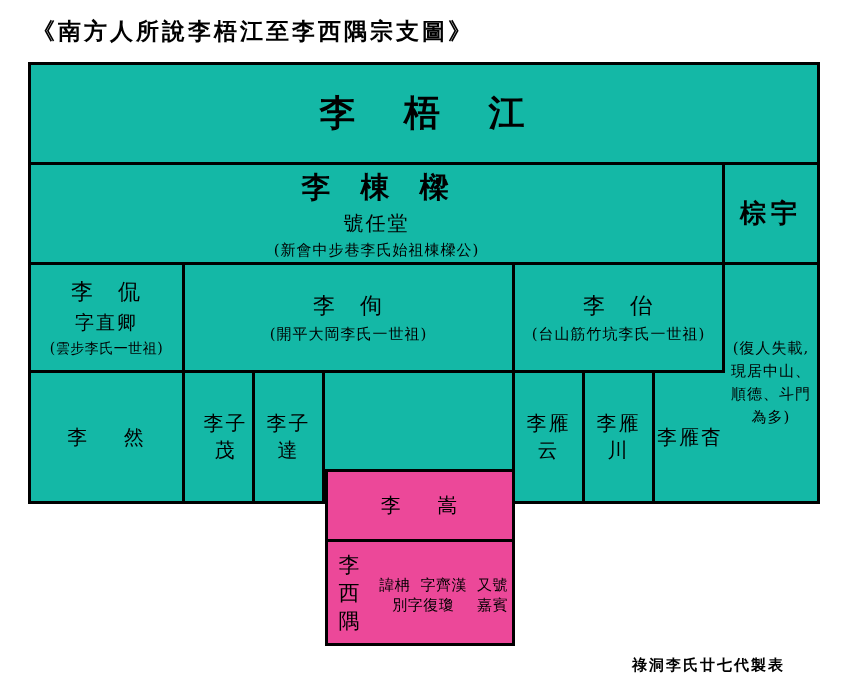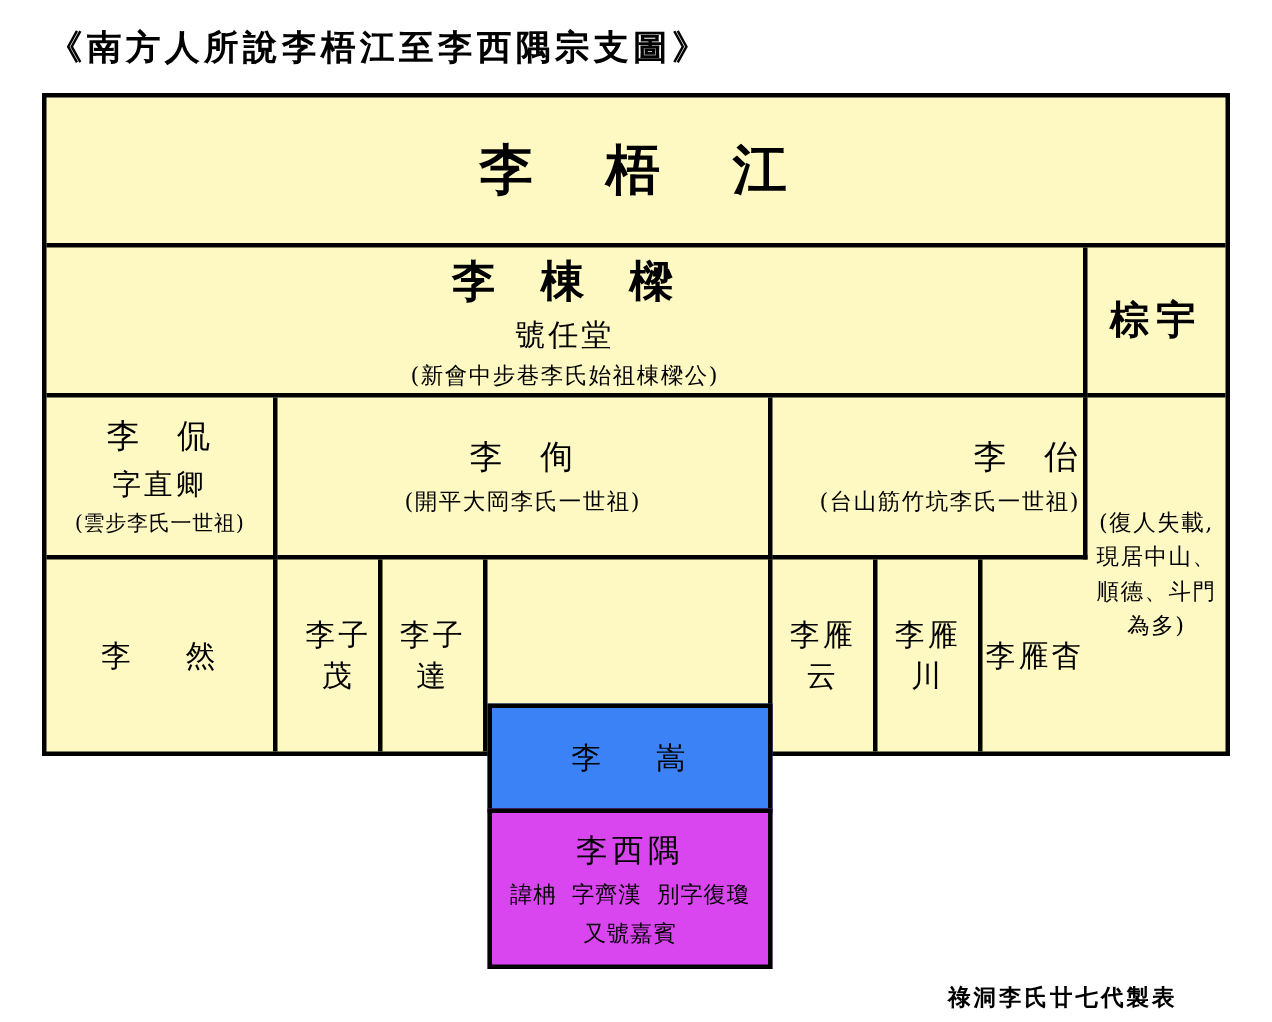--- a/index.html
+++ b/index.html
@@ -21,42 +21,42 @@
   }
   .outer {
     position: absolute;
     left: 28px; top: 62px;
     width: 792px; height: 442px;
     border: 3px solid #000;
     box-sizing: border-box;
     display: grid;
     grid-template-columns: 154px 70px 70px 190px 70px 70px 70px 1fr;
     grid-template-rows: 100px 100px 108px 1fr;
-    background: #fef9c3;
+    background: #14b8a6;
   }
   .cell {
     border-right: 3px solid #000;
     border-bottom: 3px solid #000;
     display: flex;
     flex-direction: column;
     align-items: center;
     justify-content: center;
     text-align: center;
     box-sizing: border-box;
     padding: 2px;
   }
   .no-br { border-right: none; }
   .no-bb { border-bottom: none; }
 
   .c-wujiang   { grid-column: 1 / 9; grid-row: 1; }
   .c-dongliang { grid-column: 1 / 8; grid-row: 2; }
   .c-zongyu    { grid-column: 8 / 9; grid-row: 2; }
   .c-kan       { grid-column: 1 / 2; grid-row: 3; }
   .c-xun       { grid-column: 2 / 5; grid-row: 3; }
-  .c-yi        { grid-column: 5 / 8; grid-row: 3; align-items: flex-end; }
+  .c-yi        { grid-column: 5 / 8; grid-row: 3; }
   .c-sidenote  { grid-column: 8 / 9; grid-row: 3 / 5; }
   .c-ran       { grid-column: 1 / 2; grid-row: 4; }
   .c-zimao     { grid-column: 2 / 3; grid-row: 4; padding-left: 16px; }
   .c-zida      { grid-column: 3 / 4; grid-row: 4; }
   .c-zijie     { grid-column: 4 / 5; grid-row: 4; justify-content: flex-end; }
   .c-yanyun    { grid-column: 5 / 6; grid-row: 4; }
   .c-yanchuan  { grid-column: 6 / 7; grid-row: 4; }
   .c-yanyao    { grid-column: 7 / 8; grid-row: 4; text-align: right; }
 
   .name-xl { font-size: 36px; font-weight: bold; word-spacing: 28px; letter-spacing: 4px; }
@@ -70,35 +70,35 @@
   .note-sm { font-size: 14px; letter-spacing: 0.5px; margin-top: 4px; }
   .zongyu-name { font-size: 26px; font-weight: bold; letter-spacing: 5px; }
   .sidenote-line { font-size: 15px; line-height: 1.55; letter-spacing: 1px; }
 
   .song-box {
     position: absolute;
     left: 325px; top: 469px;
     width: 190px; height: 73px;
     border: 3px solid #000;
     box-sizing: border-box;
-    background: #3b82f6;
+    background: #ec4899;
     display: flex; align-items: center; justify-content: center;
   }
   .xiyu-box {
     position: absolute;
     left: 325px; top: 539px;
     width: 190px; height: 107px;
     border: 3px solid #000;
     box-sizing: border-box;
-    background: #d946ef;
-    display: flex; flex-direction: column; align-items: center; justify-content: center;
+    background: #ec4899;
+    display: flex; flex-direction: row; align-items: center; justify-content: center;
     text-align: center;
   }
   .xiyu-name { font-size: 21px; letter-spacing: 3px; }
-  .xiyu-detail { font-size: 15px; letter-spacing: 0.5px; word-spacing: 5px; margin-top: 5px; line-height: 1.35; text-align: right; }
+  .xiyu-detail { font-size: 15px; letter-spacing: 0.5px; word-spacing: 5px; margin-top: 5px; line-height: 1.35; }
 
   .credit {
     position: absolute;
     left: 632px; top: 624px;
     font-size: 15px;
     font-weight: bold;
     letter-spacing: 2px;
     white-space: nowrap;
     margin-top: 32px;
   }

